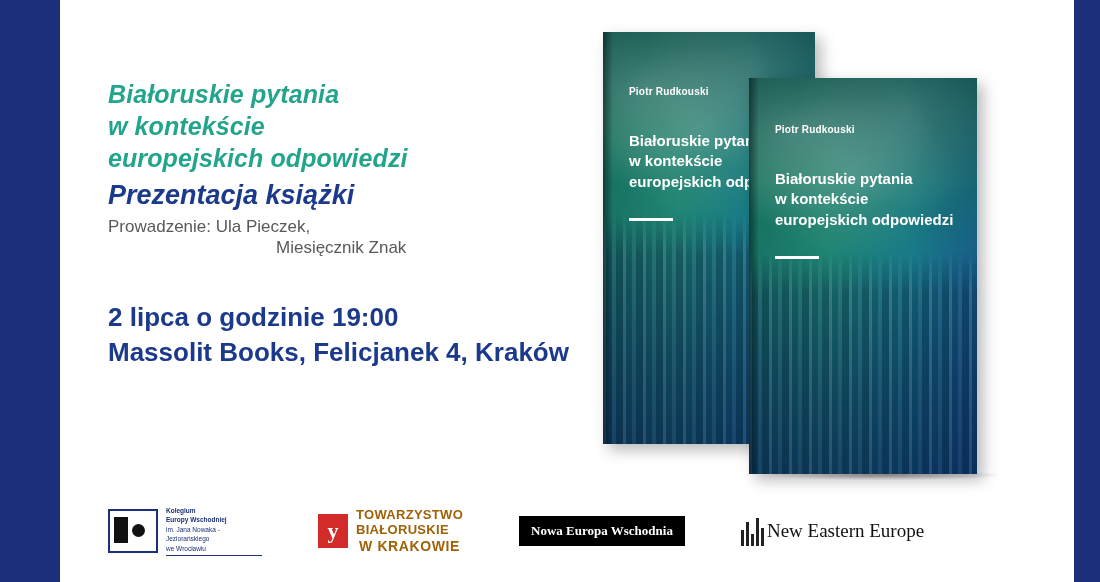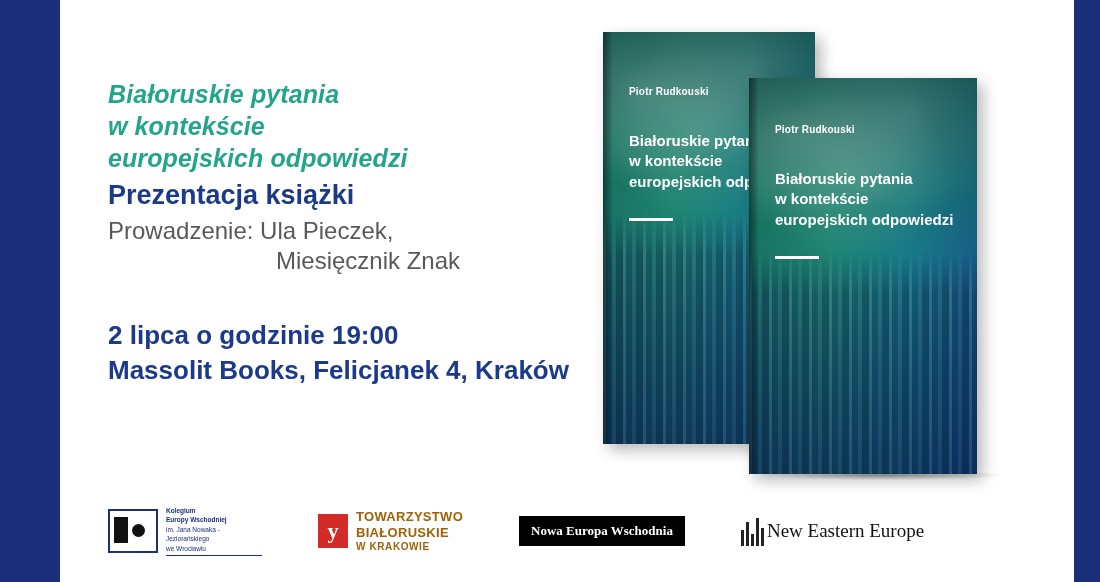--- a/index.html
+++ b/index.html
@@ -44,25 +44,26 @@
     line-height: 1.28;
     letter-spacing: 0.1px;
   }
   .title-italic div { white-space: nowrap; }
   .subtitle-bold {
     margin-top: 4px;
     color: #1b3a8c;
     font-weight: 700;
     font-size: 27px;
     line-height: 1.28;
+    font-style: italic;
   }
   .host-line {
     margin-top: 3px;
     color: #58595b;
-    font-size: 24px;
+    font-size: 17px;
     line-height: 1.25;
     font-weight: 400;
   }
   .host-line .indent {
     display: block;
     padding-left: 168px;
   }
   .event-info {
     margin-top: 42px;
     color: #1b3a8c;
@@ -222,21 +223,21 @@
     display: flex; align-items: center; justify-content: center;
     font-family: "Liberation Serif", serif;
   }
   .tbk-text {
     color: #a16207;
     font-size: 13px;
     font-weight: 700;
     line-height: 1.22;
     letter-spacing: 0.3px;
   }
-  .tbk-text .small { font-size: 10px; letter-spacing: 0.6px; }
+  .tbk-text .small { font-size: 14px; letter-spacing: 0.6px; text-align: center; }
 
   .logo-new-europa {
     background: #000000;
     padding: 7px 12px;
   }
   .logo-new-europa .ne-text {
     color: #ffffff;
     font-size: 13px;
     font-weight: 700;
     font-family: "Liberation Serif", serif;

